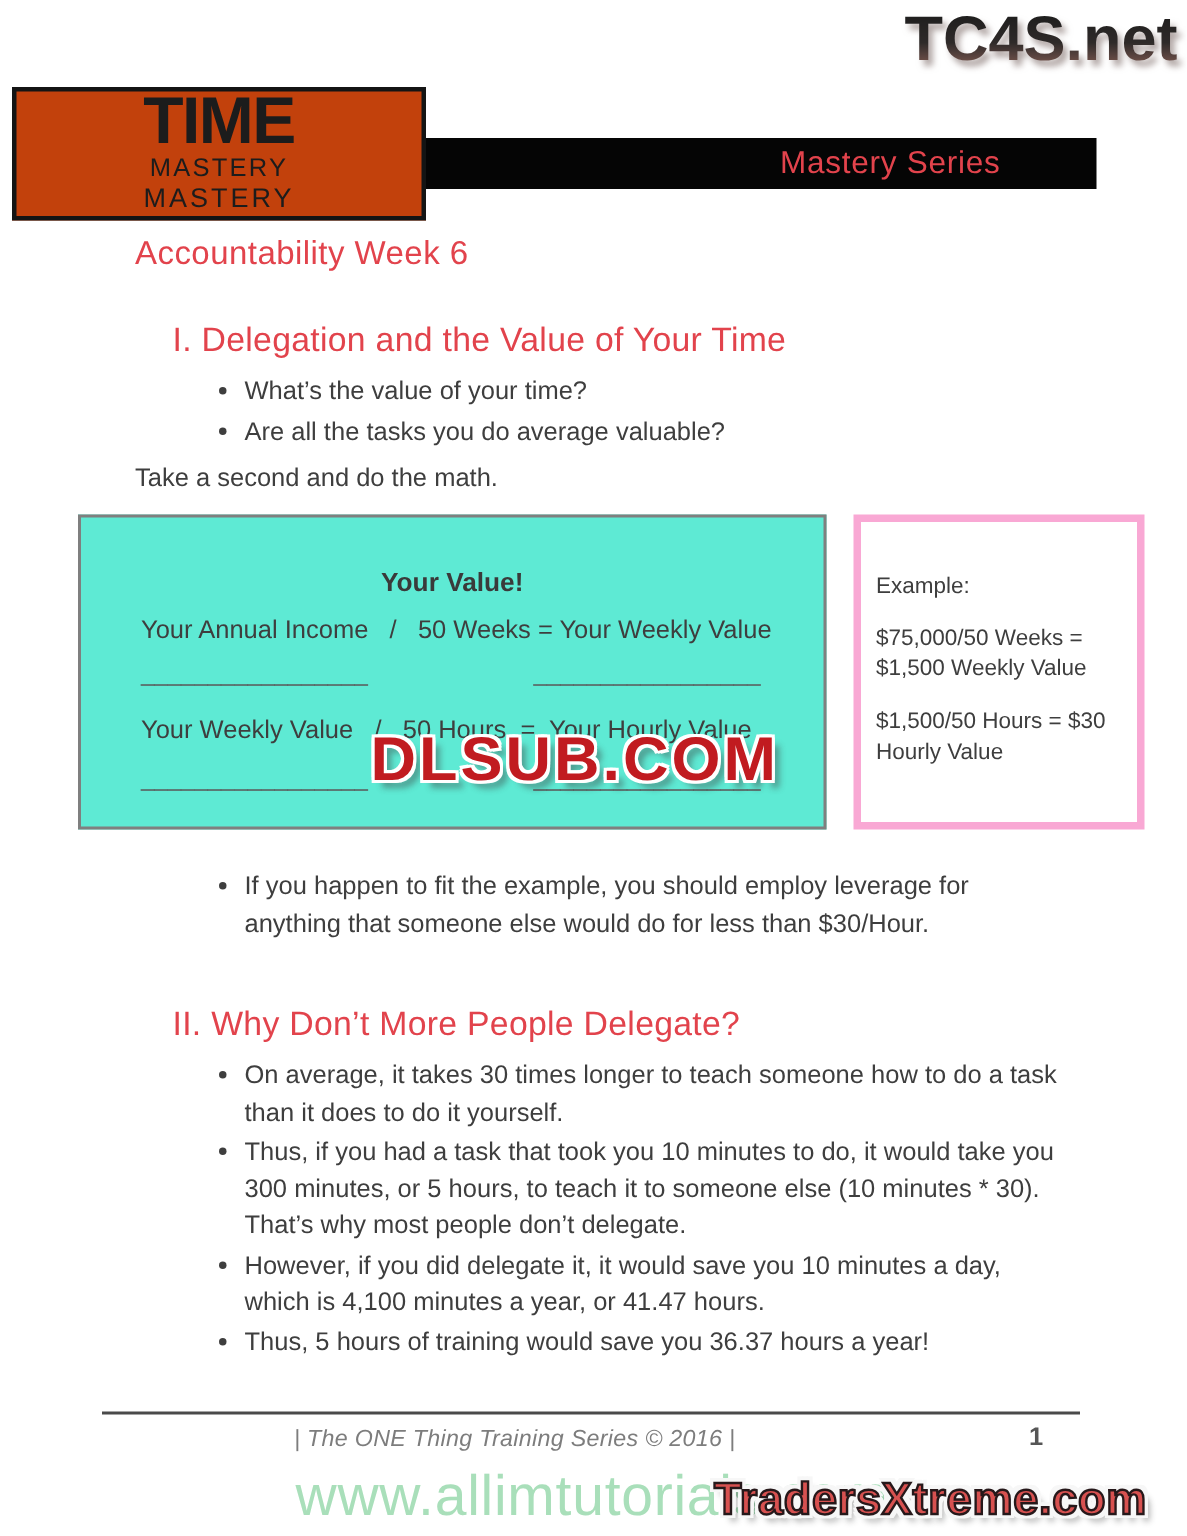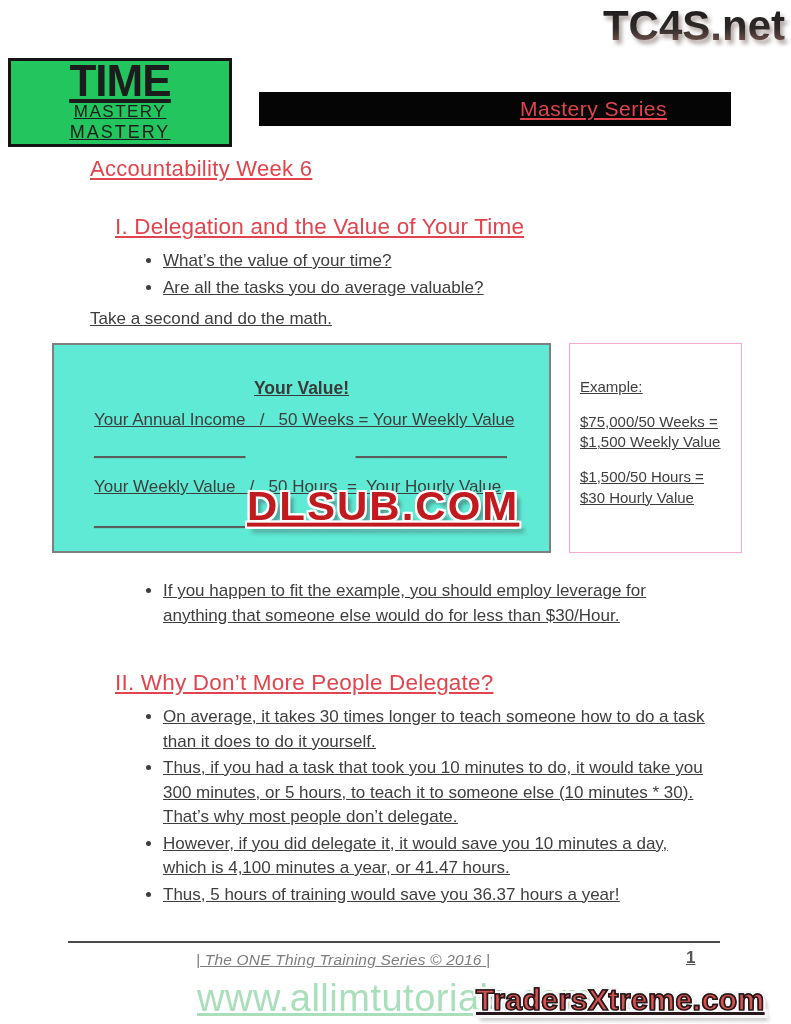--- a/index.html
+++ b/index.html
@@ -4,21 +4,21 @@
 <style>
   :root{
     --accent-red:#e2434c;
     --body-text:#3e3e3e;
     --banner-bg:#050505;
     --wm-green:#a9dfba;
     --wm-red:#c11b20;
     --traders-red:#d75150;
     --border-gray:#7f7f7f;
   }
-  *{margin:0;padding:0;box-sizing:border-box;text-decoration:underline;}
+  *{margin:0;padding:0;box-sizing:border-box;}
   html,body{background:#ffffff;}
   body{
     width:791px;height:1024px;position:relative;overflow:hidden;
     font-family:"Liberation Sans",sans-serif;color:var(--body-text);
   }
   
   .tc4s{
     position:absolute;top:2px;right:6px;
     font-size:42px;font-weight:800;letter-spacing:0;
     background:linear-gradient(180deg,#191919 0%,#2e2a29 55%,#96675d 100%);
@@ -26,22 +26,22 @@
     filter:drop-shadow(3px 4px 2px rgba(110,90,85,.55));
   }
   
   .banner{
     position:absolute;left:259px;top:92px;width:472px;height:34px;
     background:var(--banner-bg);display:flex;align-items:center;
     justify-content:flex-end;padding-right:64px;
   }
   .banner-label{color:var(--accent-red);font-size:21px;letter-spacing:.5px;}
   .logo-box{
-    position:absolute;left:8px;top:58px;width:224px;height:89px;
-    border:3px solid #141414;background:#22c55e;z-index:2;
+    position:absolute;left:8px;top:58px;width:276px;height:89px;
+    border:3px solid #141414;background:#c2410c;z-index:2;
     display:flex;flex-direction:column;align-items:center;justify-content:center;
     color:#1c1c1c;
   }
   .logo-time{font-size:44px;font-weight:900;line-height:.88;letter-spacing:-1px;}
   .logo-blocking{font-size:17px;font-weight:500;letter-spacing:1.5px;margin-top:1px;}
   .logo-mastery{font-size:18px;font-weight:500;letter-spacing:2px;}
   
   .h1{position:absolute;left:90px;top:156px;font-size:22px;font-weight:500;
       color:var(--accent-red);letter-spacing:.3px;}
   .h2{position:absolute;font-size:22.5px;font-weight:500;color:var(--accent-red);letter-spacing:.2px;}
@@ -63,22 +63,22 @@
     font-size:17.5px;font-weight:700;color:#3a3a3a;}
   .vb-row{position:absolute;left:40px;font-size:17px;white-space:pre;color:var(--body-text);}
   .vb-row.r1{top:65px;}
   .vb-row.r2{top:132px;}
   .vb-blanks{position:absolute;left:40px;right:42px;display:flex;
     justify-content:space-between;font-size:16px;color:#5a5a5a;letter-spacing:0;}
   .vb-blanks.b1{top:96px;}
   .vb-blanks.b2{top:166px;}
   
   .example-box{
-    position:absolute;left:569px;top:343px;width:173px;height:210px;
-    border:1px solid #f9a8d4;background:#fff;
+    position:absolute;left:569px;top:343px;width:194px;height:210px;
+    border:5px solid #f9a8d4;background:#fff;
     padding:33px 8px 0 10px;font-size:15px;line-height:1.38;color:var(--body-text);
   }
   .example-box p{margin-bottom:14px;}
   
   .dlsub{
     position:absolute;left:247px;top:482px;z-index:6;
     font-size:42px;font-weight:900;letter-spacing:2px;transform:scaleY(.98);
     color:var(--wm-red);
     text-shadow:
       -2px -2px 0 #fff, 2px -2px 0 #fff, -2px 2px 0 #fff, 2px 2px 0 #fff,

